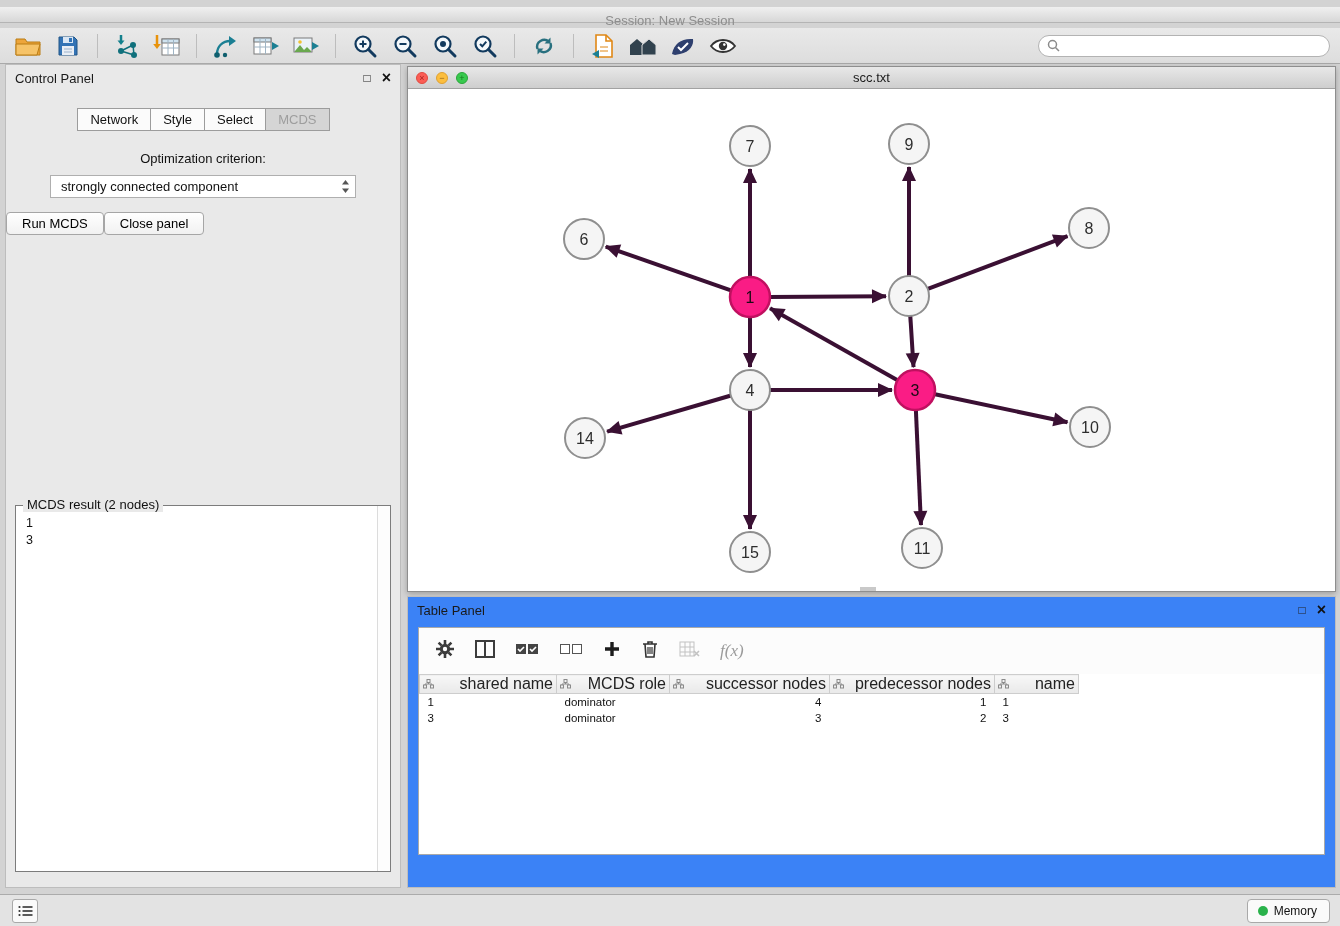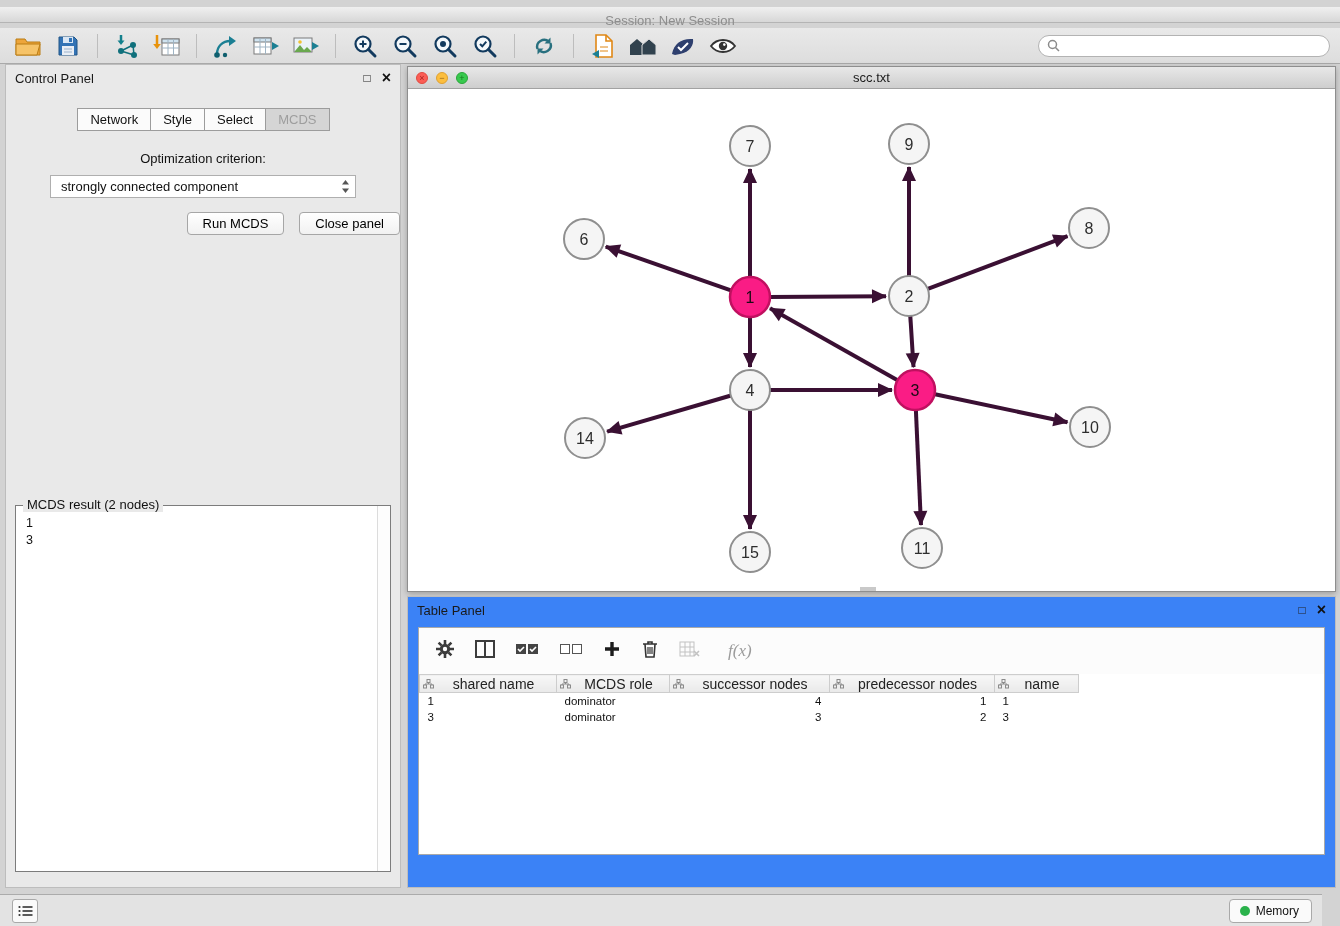--- a/index.html
+++ b/index.html
@@ -30,21 +30,21 @@
   
   .control-panel { position:absolute; left:5px; top:64px; width:396px; height:824px;
     background:#e9e9e9; border:1px solid #bdbdbd; }
   .cp-tabs { display:flex; justify-content:center; margin-top:17px; }
   .cp-tab { font-size:13px; padding:3px 12px; background:#fbfbfb; border:1px solid #9c9c9c; margin-right:-1px; color:#111; }
   .cp-tab.active { background:#d5d5d5; color:#9e9e9e; }
   .opt-label { text-align:center; font-size:13px; margin-top:20px; }
   .select { margin:9px 44px 0; height:23px; background:#fff; border:1px solid #afafaf; border-radius:0;
     display:flex; align-items:center; padding:0 5px 0 10px; font-size:13px; }
   .stepper { margin-left:auto; display:flex; align-items:center; }
-  .btn-row { display:flex; justify-content:flex-end; gap:15px; margin-top:14px;border-radius:9px; }
+  .btn-row { display:flex; justify-content:flex-start; margin-top:14px;border-radius:9px; }
   .btn { font-size:13px; padding:3px 15px; background:linear-gradient(#ffffff,#f1f1f1);
     border:1px solid #a6a6a6; border-radius:4px; font-family:inherit; }
   .result-box { position:absolute; left:9px; right:9px; top:440px; bottom:15px;
     background:#fff; border:1px solid #7c7c7c; }
   .result-legend { position:absolute; top:-9px; left:7px; background:#e9e9e9; padding:0 4px; font-size:13px; }
   .result-lines { padding:9px 10px; font-size:12.5px; line-height:17px; }
   .result-scroll { position:absolute; top:0; bottom:0; right:0; width:13px; border-left:1px solid #dcdcdc; background:#fdfdfd; }
 
   
   .network-window { position:absolute; left:407px; top:66px; width:929px; height:526px;
@@ -57,34 +57,34 @@
   .light.yellow { background:#fcbe3e; border:1px solid #dfa133; }
   .light.green { background:#38c94e; border:1px solid #2aa63a; color:rgba(0,80,0,.65); }
   .net-canvas { position:absolute; top:22px; left:0; right:0; bottom:0; background:#fff; }
   .net-resize { position:absolute; bottom:0; left:452px; width:16px; height:4px; background:#c9c9c9; }
 
   
   .table-panel { position:absolute; left:407px; top:596px; width:929px; height:292px;
     background:#3b82f6; border:1px solid #bdbdbd; }
   .tp-box { position:absolute; left:10px; right:10px; top:30px; height:228px; background:#fff; border:1px solid #a9a9a9; overflow:hidden; }
   .tp-toolbar { height:46px; display:flex; align-items:center; gap:20px; padding:0 16px; background:#fcfcfc; }
-  .tp-fx { font-family:"Liberation Serif","DejaVu Serif",serif; font-style:italic; font-size:17px; color:#9b9b9b;margin-left:8px; }
+  .tp-fx { font-family:"Liberation Serif","DejaVu Serif",serif; font-style:italic; font-size:17px; color:#9b9b9b; }
   table.tp-table { border-collapse:collapse; table-layout:fixed; width:100%; font-size:11.5px; }
   .tp-table th { background:linear-gradient(#f7f7f7,#e9e9e9); border:1px solid #cdcdcd; height:18px;
     font-weight:normal; padding:0 3px; overflow:hidden; }
   .tp-table th.filler { background:#fff; border:none; }
   .th-inner { display:flex; align-items:center; }
-  .th-label { flex:1; text-align:center; font-size:14px; color:#222; }
+  .th-label { flex:1; text-align:right; font-size:16px; color:#222; }
   .tp-table td { height:16px; padding:0 8px; white-space:nowrap; overflow:hidden; color:#111; }
   .tp-tabs { position:absolute; bottom:4px; left:0; right:0; display:flex; justify-content:center; }
   .tp-tab { font-size:13px; padding:2px 12px; background:#fff; border:1px solid #9c9c9c; margin-right:-1px; color:#111; }
   .tp-tab.active { background:#dadada; color:#a3a3a3; }
 
   
-  .statusbar { position:absolute; left:0; right:18px; bottom:0; height:32px; background:#e3e3e3; border-top:1px solid #ababab; }
+  .statusbar { position:absolute; left:0; right:0; bottom:0; height:32px; background:#e3e3e3; border-top:1px solid #ababab; }
   .list-btn { position:absolute; left:12px; top:4px; width:26px; height:24px; background:#fafafa;
     border:1px solid #a9a9a9; border-radius:3px; display:flex; align-items:center; justify-content:center; }
   .memory-btn { position:absolute; right:10px; top:4px; height:24px; padding:0 12px 0 10px; background:#fafafa;
     border:1px solid #a9a9a9; border-radius:4px; display:flex; align-items:center; gap:6px; font-size:12px; color:#111; }
   .memory-dot { width:10px; height:10px; border-radius:50%; background:#2ab24b; }
 </style>
 </head>
 <body>
 
 <div class="titlebar">

